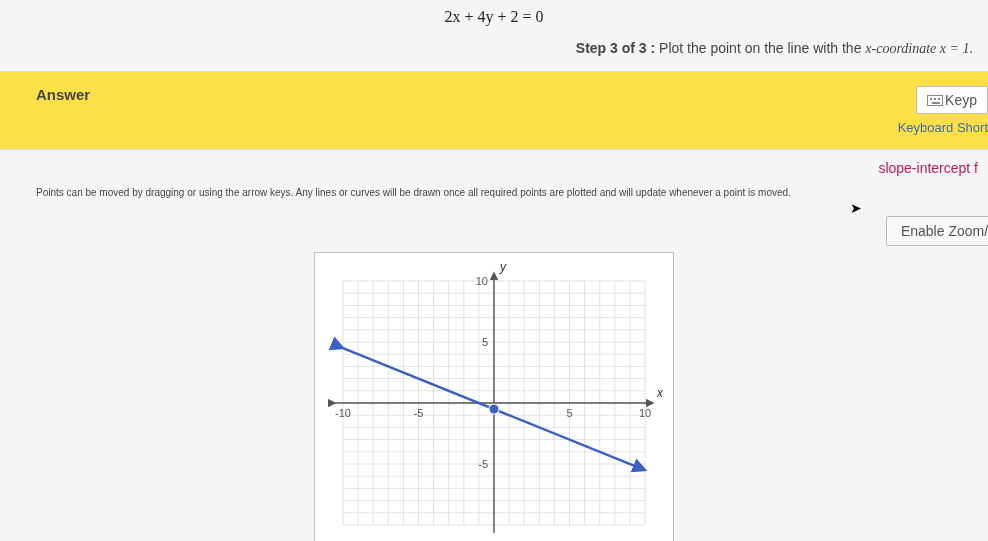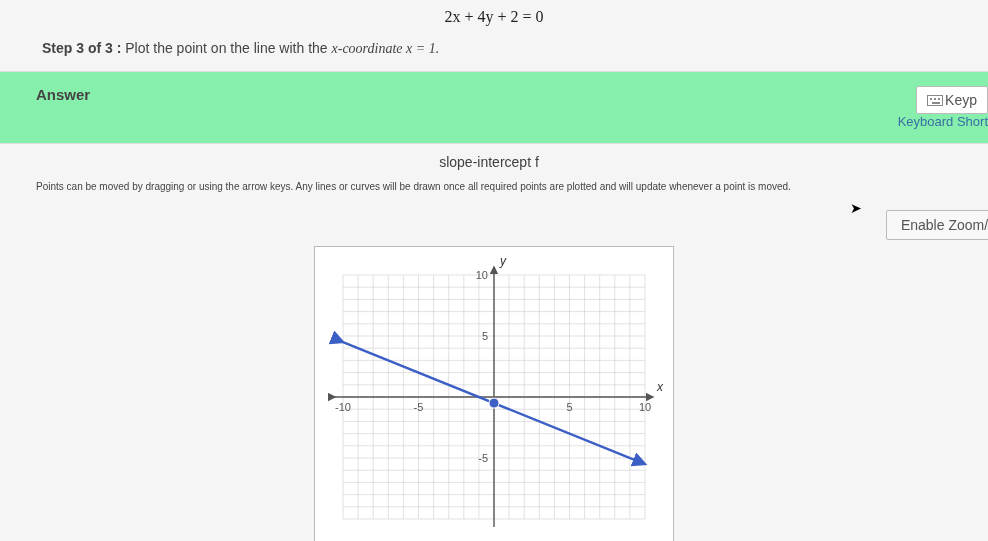--- a/index.html
+++ b/index.html
@@ -12,33 +12,34 @@
       color: #333;
     }
     .equation {
       text-align: center;
       padding: 8px 0;
       font-size: 16px;
       font-family: 'Times New Roman', serif;
       color: #222;
     }
     .step-row {
-      padding: 6px 0 14px 42px;
+      padding: 6px 15px 14px 42px;
       font-size: 14px;
       color: #444;
       border-bottom: 1px solid #ddd;
+      text-align: right;
     }
     .step-row b { font-weight: bold; }
     .step-row .xexpr { font-style: italic; font-family: 'Times New Roman', serif; }
     .answer-bar {
       display: flex;
       justify-content: space-between;
       align-items: flex-start;
       padding: 14px 0 14px 36px;
-      background: #86efac;
+      background: #fde047;
       border-bottom: 1px solid #ddd;
       position: relative;
     }
     .answer-label {
       font-weight: bold;
       font-size: 15px;
       color: #444;
     }
     .right-stack {
       text-align: right;
@@ -63,28 +64,28 @@
       position: relative;
       background:
         linear-gradient(#888,#888) 2px 2px/2px 2px no-repeat,
         linear-gradient(#888,#888) 6px 2px/2px 2px no-repeat,
         linear-gradient(#888,#888) 10px 2px/2px 2px no-repeat,
         linear-gradient(#888,#888) 4px 6px/8px 2px no-repeat;
     }
     .kb-short {
       font-size: 13px;
       color: #3a6ea5;
-      margin-top: 0;
+      margin-top: 6px;
       cursor: pointer;
     }
     .slope-link {
-      text-align: center;
+      text-align: right;
       padding: 10px 10px 6px 0;
       font-size: 14px;
-      color: #404040;
+      color: #be185d;
       cursor: pointer;
     }
     .instruction {
       padding: 4px 36px 10px 36px;
       font-size: 10px;
       color: #444;
       line-height: 1.35;
     }
     .graph-wrap {
       display: flex;

